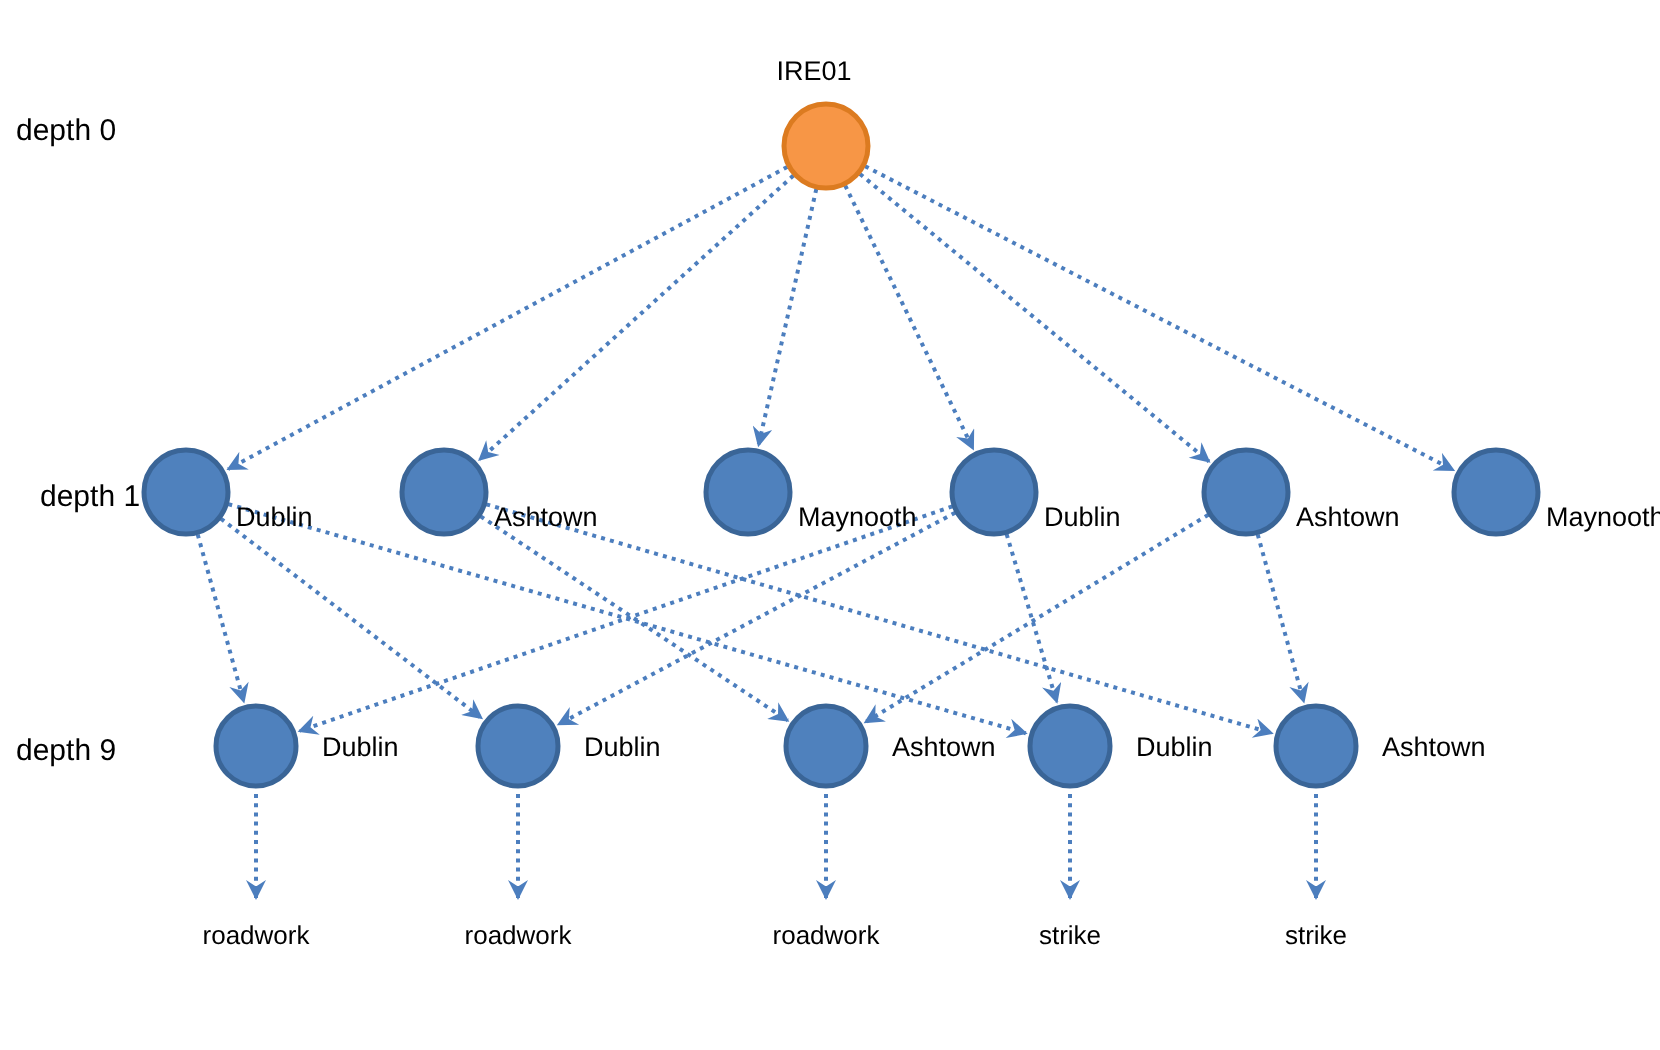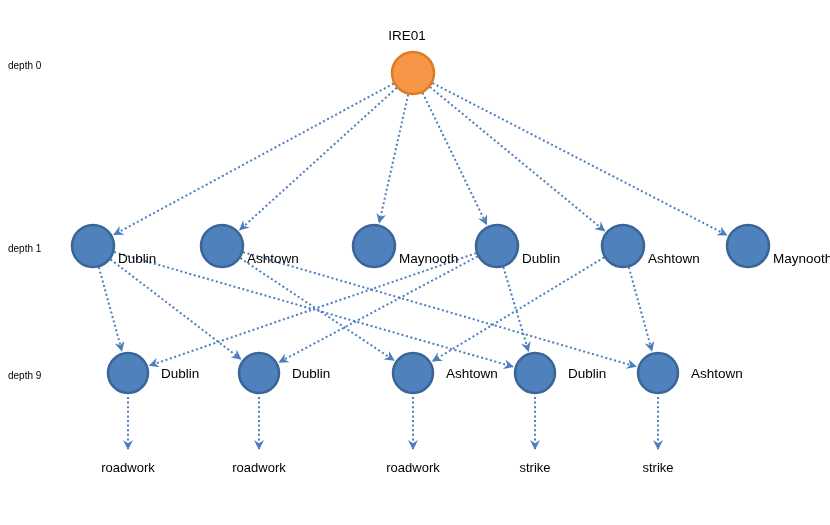--- a/index.html
+++ b/index.html
@@ -5,21 +5,21 @@
   html,body{margin:0;padding:0;background:#ffffff;}
   #canvas{
     position:relative;
     width:830px;height:525px;
     background:#ffffff;
     font-family:"Liberation Sans",sans-serif;
     overflow:hidden;
   }
   .depth-label{
     position:absolute;
-    font-size:10px;
+    font-size:15px;
     line-height:15px;
     color:#000000;
     white-space:nowrap;
   }
   #diagram-svg{position:absolute;left:0;top:0;}
   text{font-family:"Liberation Sans",sans-serif;}
 </style>
 </head>
 <body>
 
@@ -75,15 +75,15 @@
       <circle cx="259" cy="373" r="20" fill="#4F81BD" stroke="#3A6597" stroke-width="2.5"></circle>
       <text x="292" y="378" text-anchor="start" font-size="13.5px" fill="#000000">Dublin</text>
       <circle cx="413" cy="373" r="20" fill="#4F81BD" stroke="#3A6597" stroke-width="2.5"></circle>
       <text x="446" y="378" text-anchor="start" font-size="13.5px" fill="#000000">Ashtown</text>
       <circle cx="535" cy="373" r="20" fill="#4F81BD" stroke="#3A6597" stroke-width="2.5"></circle>
       <text x="568" y="378" text-anchor="start" font-size="13.5px" fill="#000000">Dublin</text>
       <circle cx="658" cy="373" r="20" fill="#4F81BD" stroke="#3A6597" stroke-width="2.5"></circle>
       <text x="691" y="378" text-anchor="start" font-size="13.5px" fill="#000000">Ashtown</text>
     </svg>
   <div class="depth-label" style="left: 8px; top: 58px;">depth 0</div>
-  <div class="depth-label" style="left: 8px; top: 241px;">depth 1</div>
+  <div class="depth-label" style="left: 20px; top: 241px;">depth 1</div>
   <div class="depth-label" style="left: 8px; top: 368px;">depth 9</div>
 </div>
 
 </body></html>

